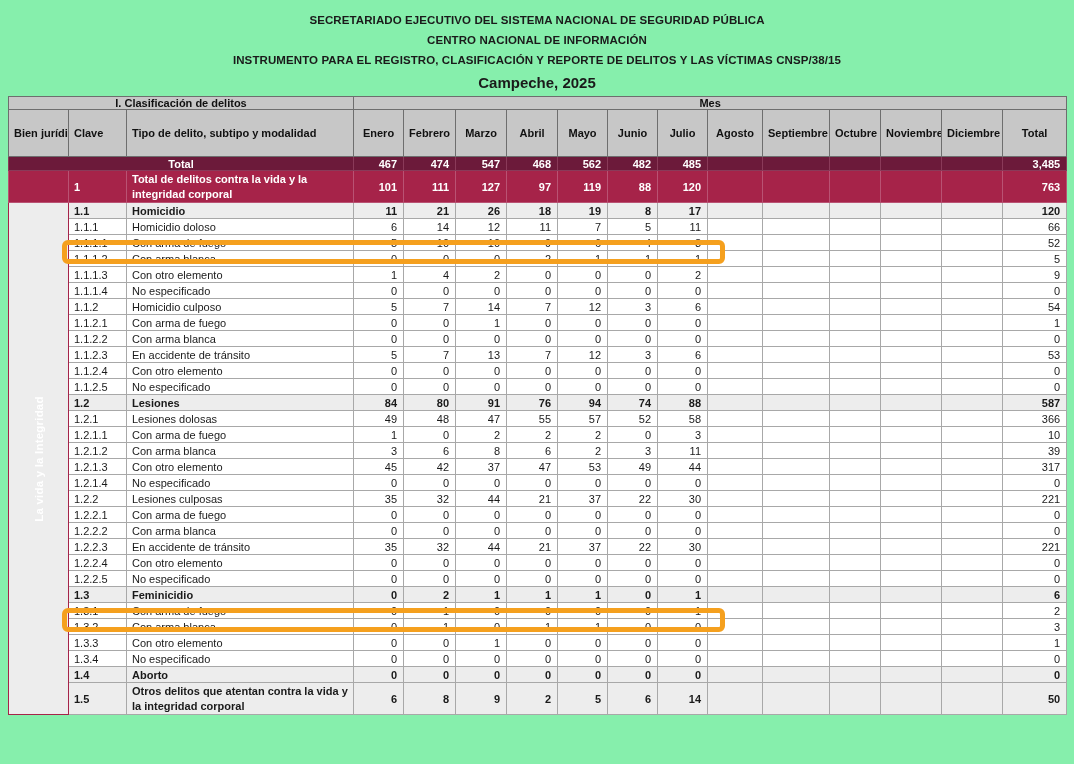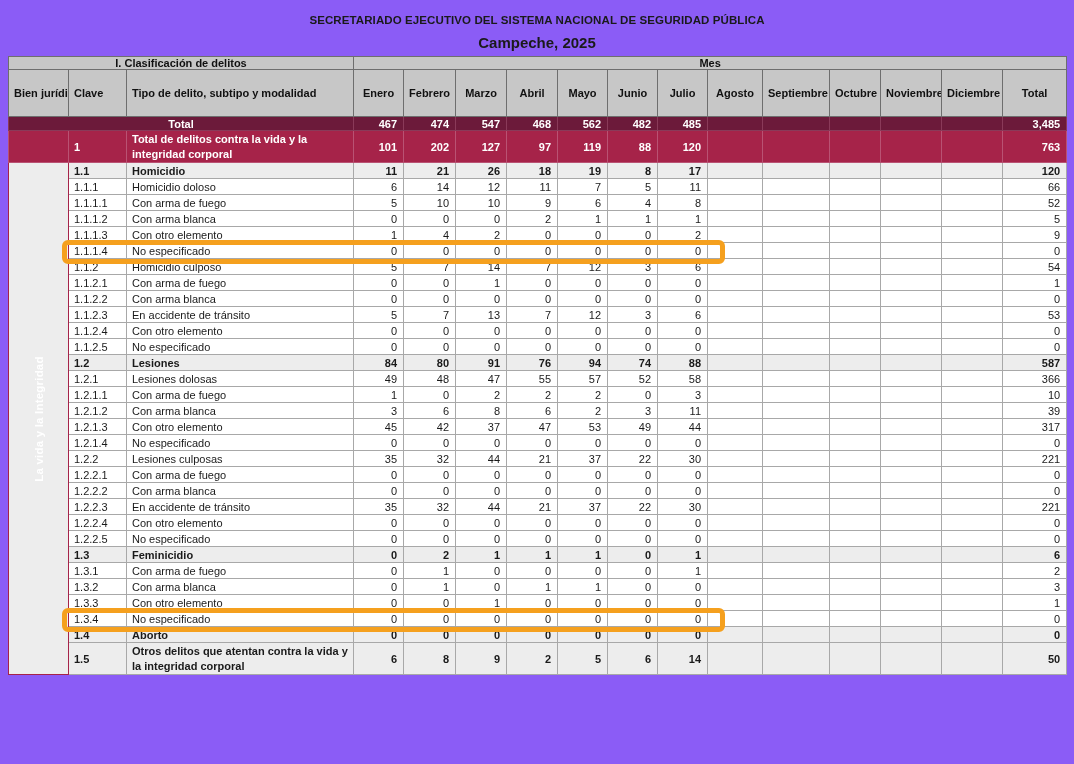--- a/index.html
+++ b/index.html
@@ -1,17 +1,17 @@
 <!DOCTYPE html>
 <html><head>
 <meta charset="utf-8">
 <style>
   html,body{margin:0;padding:0;background:#ffffff;}
   body{font-family:"Liberation Sans","DejaVu Sans",sans-serif;color:#1a1a1a;}
-  .page{position:relative;width:1074px;height:764px;overflow:hidden;background:#8b5cf6;}
+  .page{position:relative;width:1074px;height:764px;overflow:hidden;background:#86efac;}
   .doc-header{padding-top:14px;text-align:center;}
   .hline{font-weight:bold;font-size:11.5px;margin:0 0 8px 0;letter-spacing:.1px;}
   .doc-title{font-weight:bold;font-size:17.5px;margin:9px 0 3px 0;}
   .doc-title sup{font-size:10px;}
   .doc-subtitle{font-weight:bold;font-size:15px;margin:0 0 5px 0;}
   table.grid{border-collapse:collapse;table-layout:fixed;width:1058px;margin:2px 8px 0 8px;}
   .grid th,.grid td{border:1px solid #a8a8a8;padding:0 5px;font-size:11px;overflow:hidden;white-space:nowrap;box-sizing:border-box;}
   .grid thead th{background:#c7c7c7;border-color:#6e6e6e;font-weight:bold;color:#111;}
   .gh{height:13px;font-size:11px;padding:0;}
   .ch{height:47px;text-align:center;}
@@ -34,20 +34,22 @@
   td.vbar{background:#a62349;border-color:#a62349;position:relative;padding:0;}
   .vtext{position:absolute;top:50%;left:50%;transform:translate(-50%,-50%) rotate(-90deg);white-space:nowrap;color:#fff;font-weight:bold;font-size:11.5px;letter-spacing:.2px;}
   .hl-box{position:absolute;border:5px solid #f5a01e;border-radius:6px;pointer-events:none;box-sizing:border-box;background:transparent;}
 </style>
 </head>
 <body>
 
 <div class="page" id="page">
   <div class="doc-header">
     <div class="hline">SECRETARIADO EJECUTIVO DEL SISTEMA NACIONAL DE SEGURIDAD PÚBLICA</div>
+    <div class="hline">CENTRO NACIONAL DE INFORMACIÓN</div>
+    <div class="hline">INSTRUMENTO PARA EL REGISTRO, CLASIFICACIÓN Y REPORTE DE DELITOS Y LAS VÍCTIMAS CNSP/38/15</div>
     <div class="doc-subtitle">Campeche, 2025</div>
   </div>
 
   <table class="grid">
     <colgroup>
       <col style="width:60px">
         <col style="width:58px">
         <col style="width:227px">
       <col style="width:50px">
         <col style="width:52px">
@@ -102,21 +104,21 @@
           <td class="num"></td>
           <td class="num"></td>
           <td class="num"></td>
           <td class="num tot">3,485</td>
         </tr>
         <tr class="r-category">
           <td class="bj-cat"></td>
           <td class="clave ind-0">1</td>
           <td class="lbl ind-0">Total de delitos contra la vida y la integridad corporal</td>
           <td class="num">101</td>
-          <td class="num">202</td>
+          <td class="num">111</td>
           <td class="num">127</td>
           <td class="num">97</td>
           <td class="num">119</td>
           <td class="num">88</td>
           <td class="num">120</td>
           <td class="num"></td>
           <td class="num"></td>
           <td class="num"></td>
           <td class="num"></td>
           <td class="num"></td>

